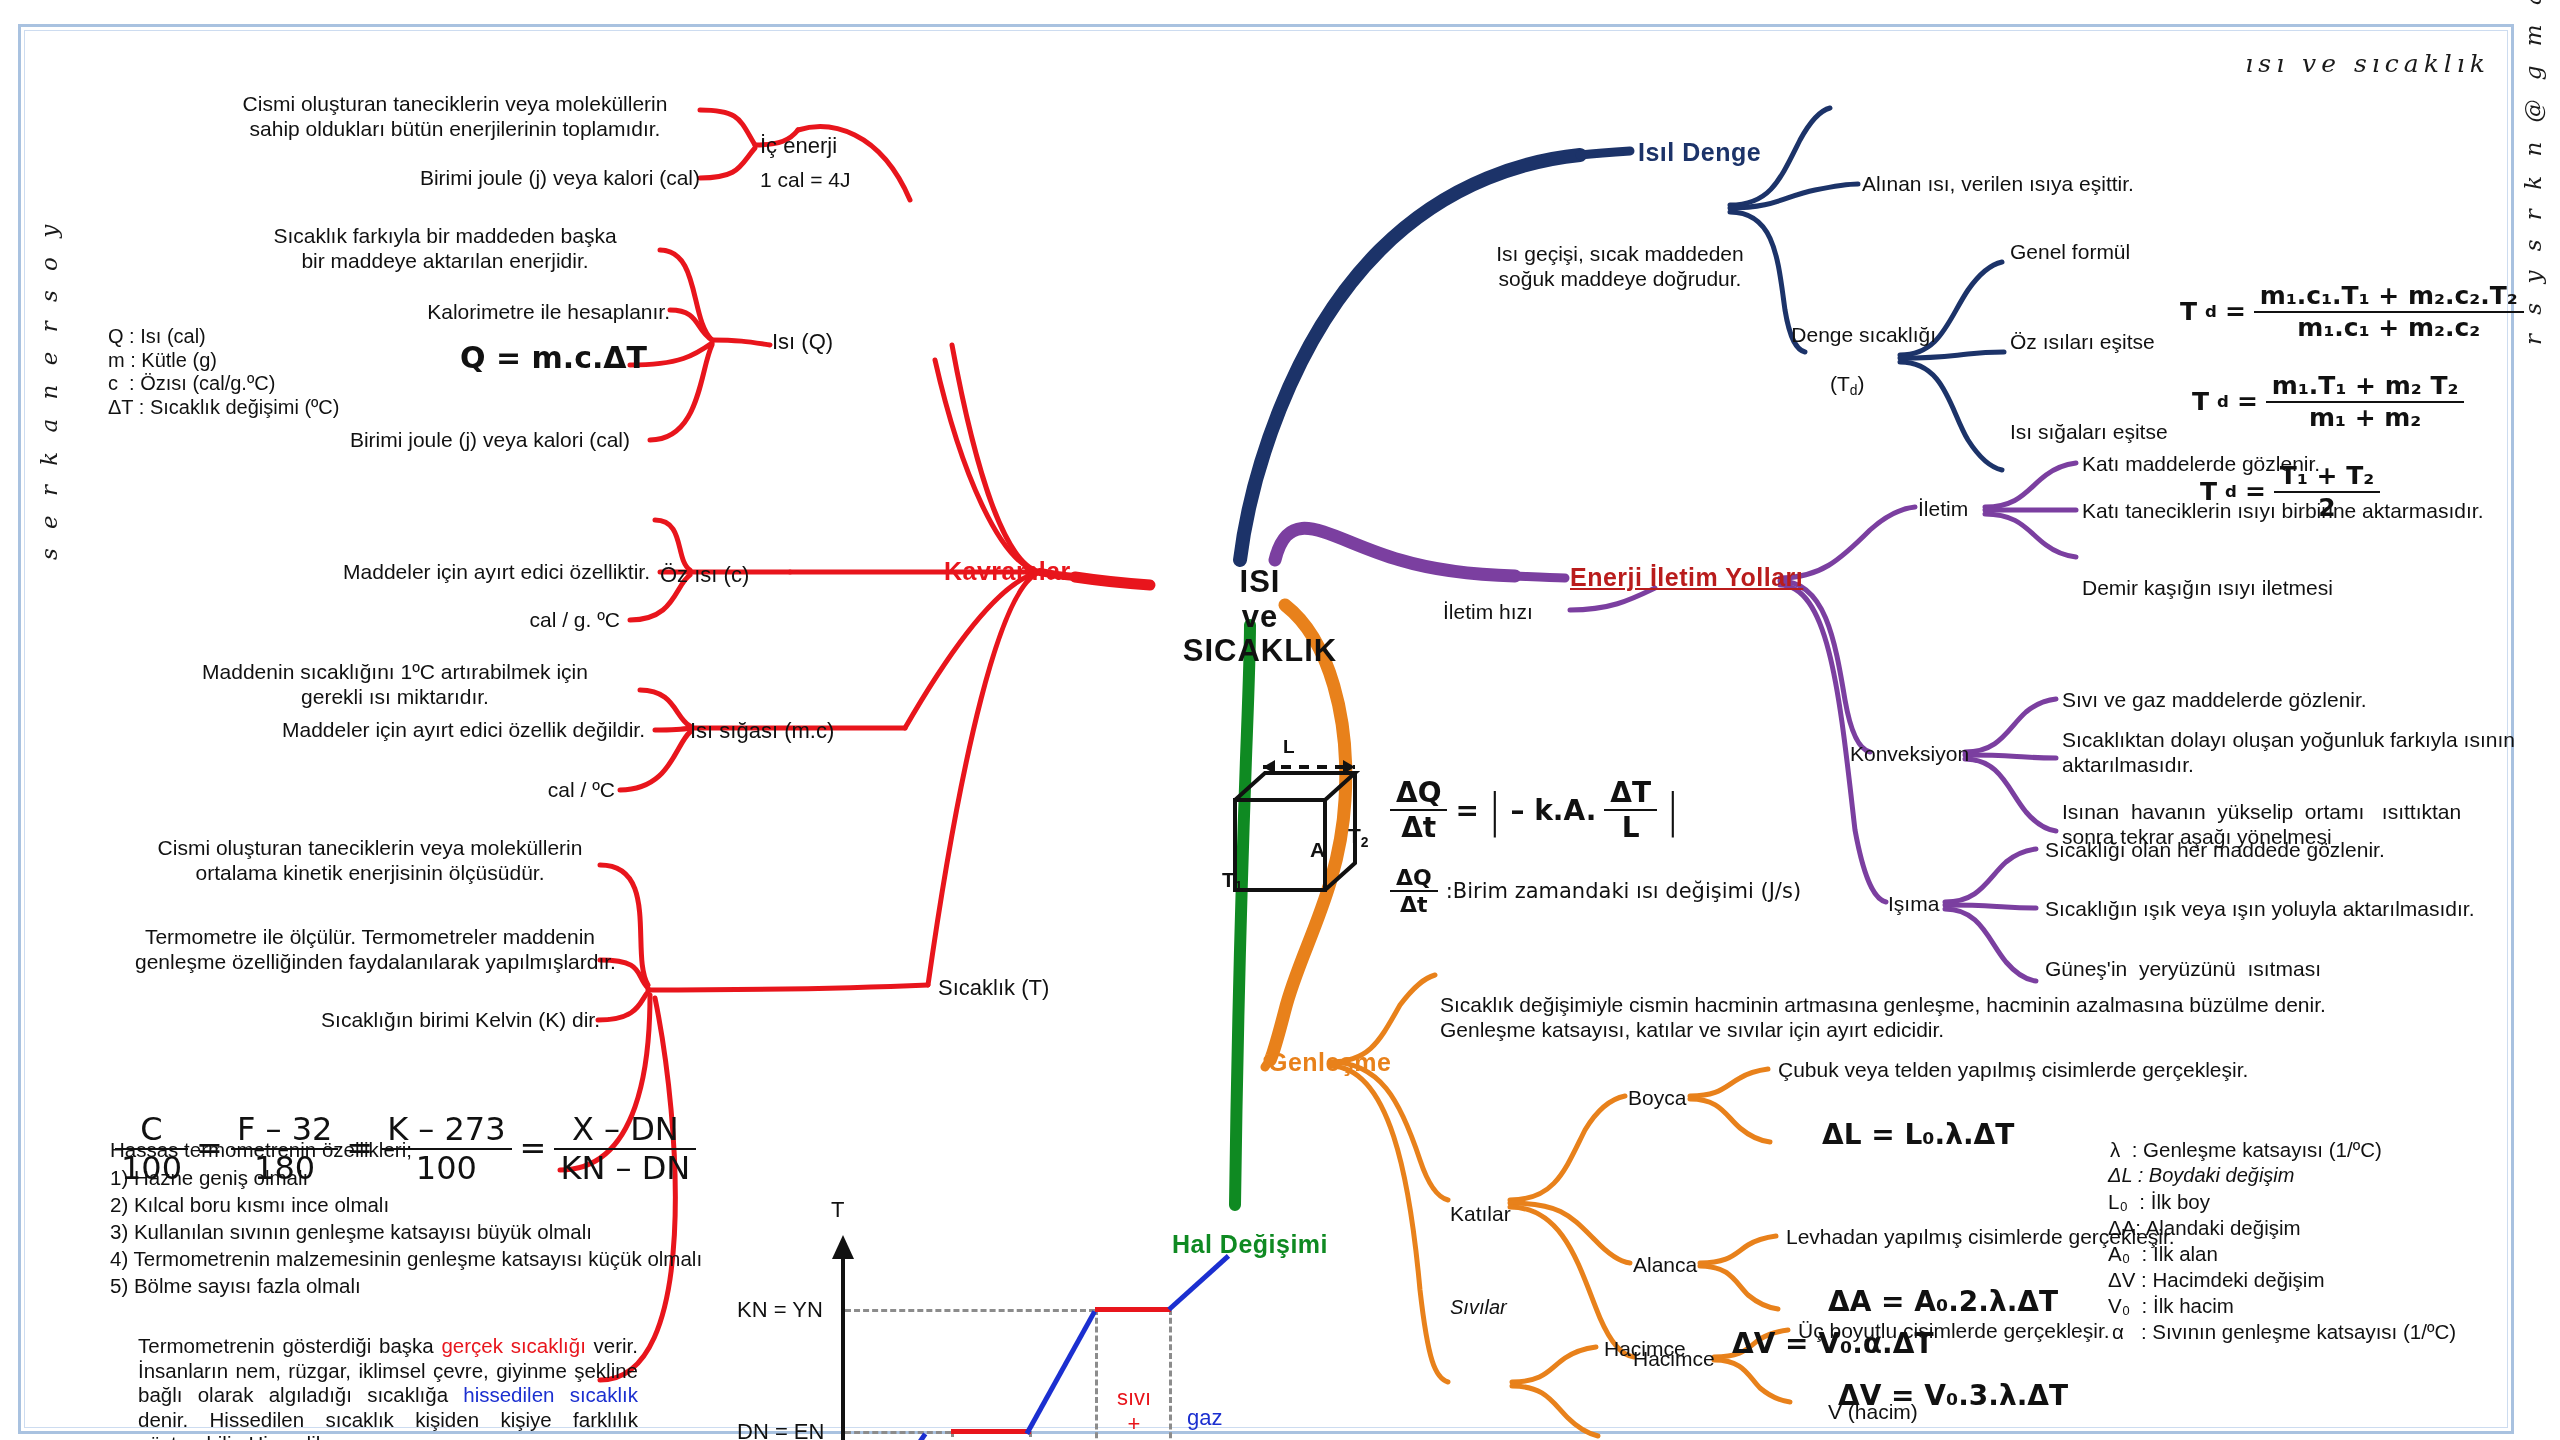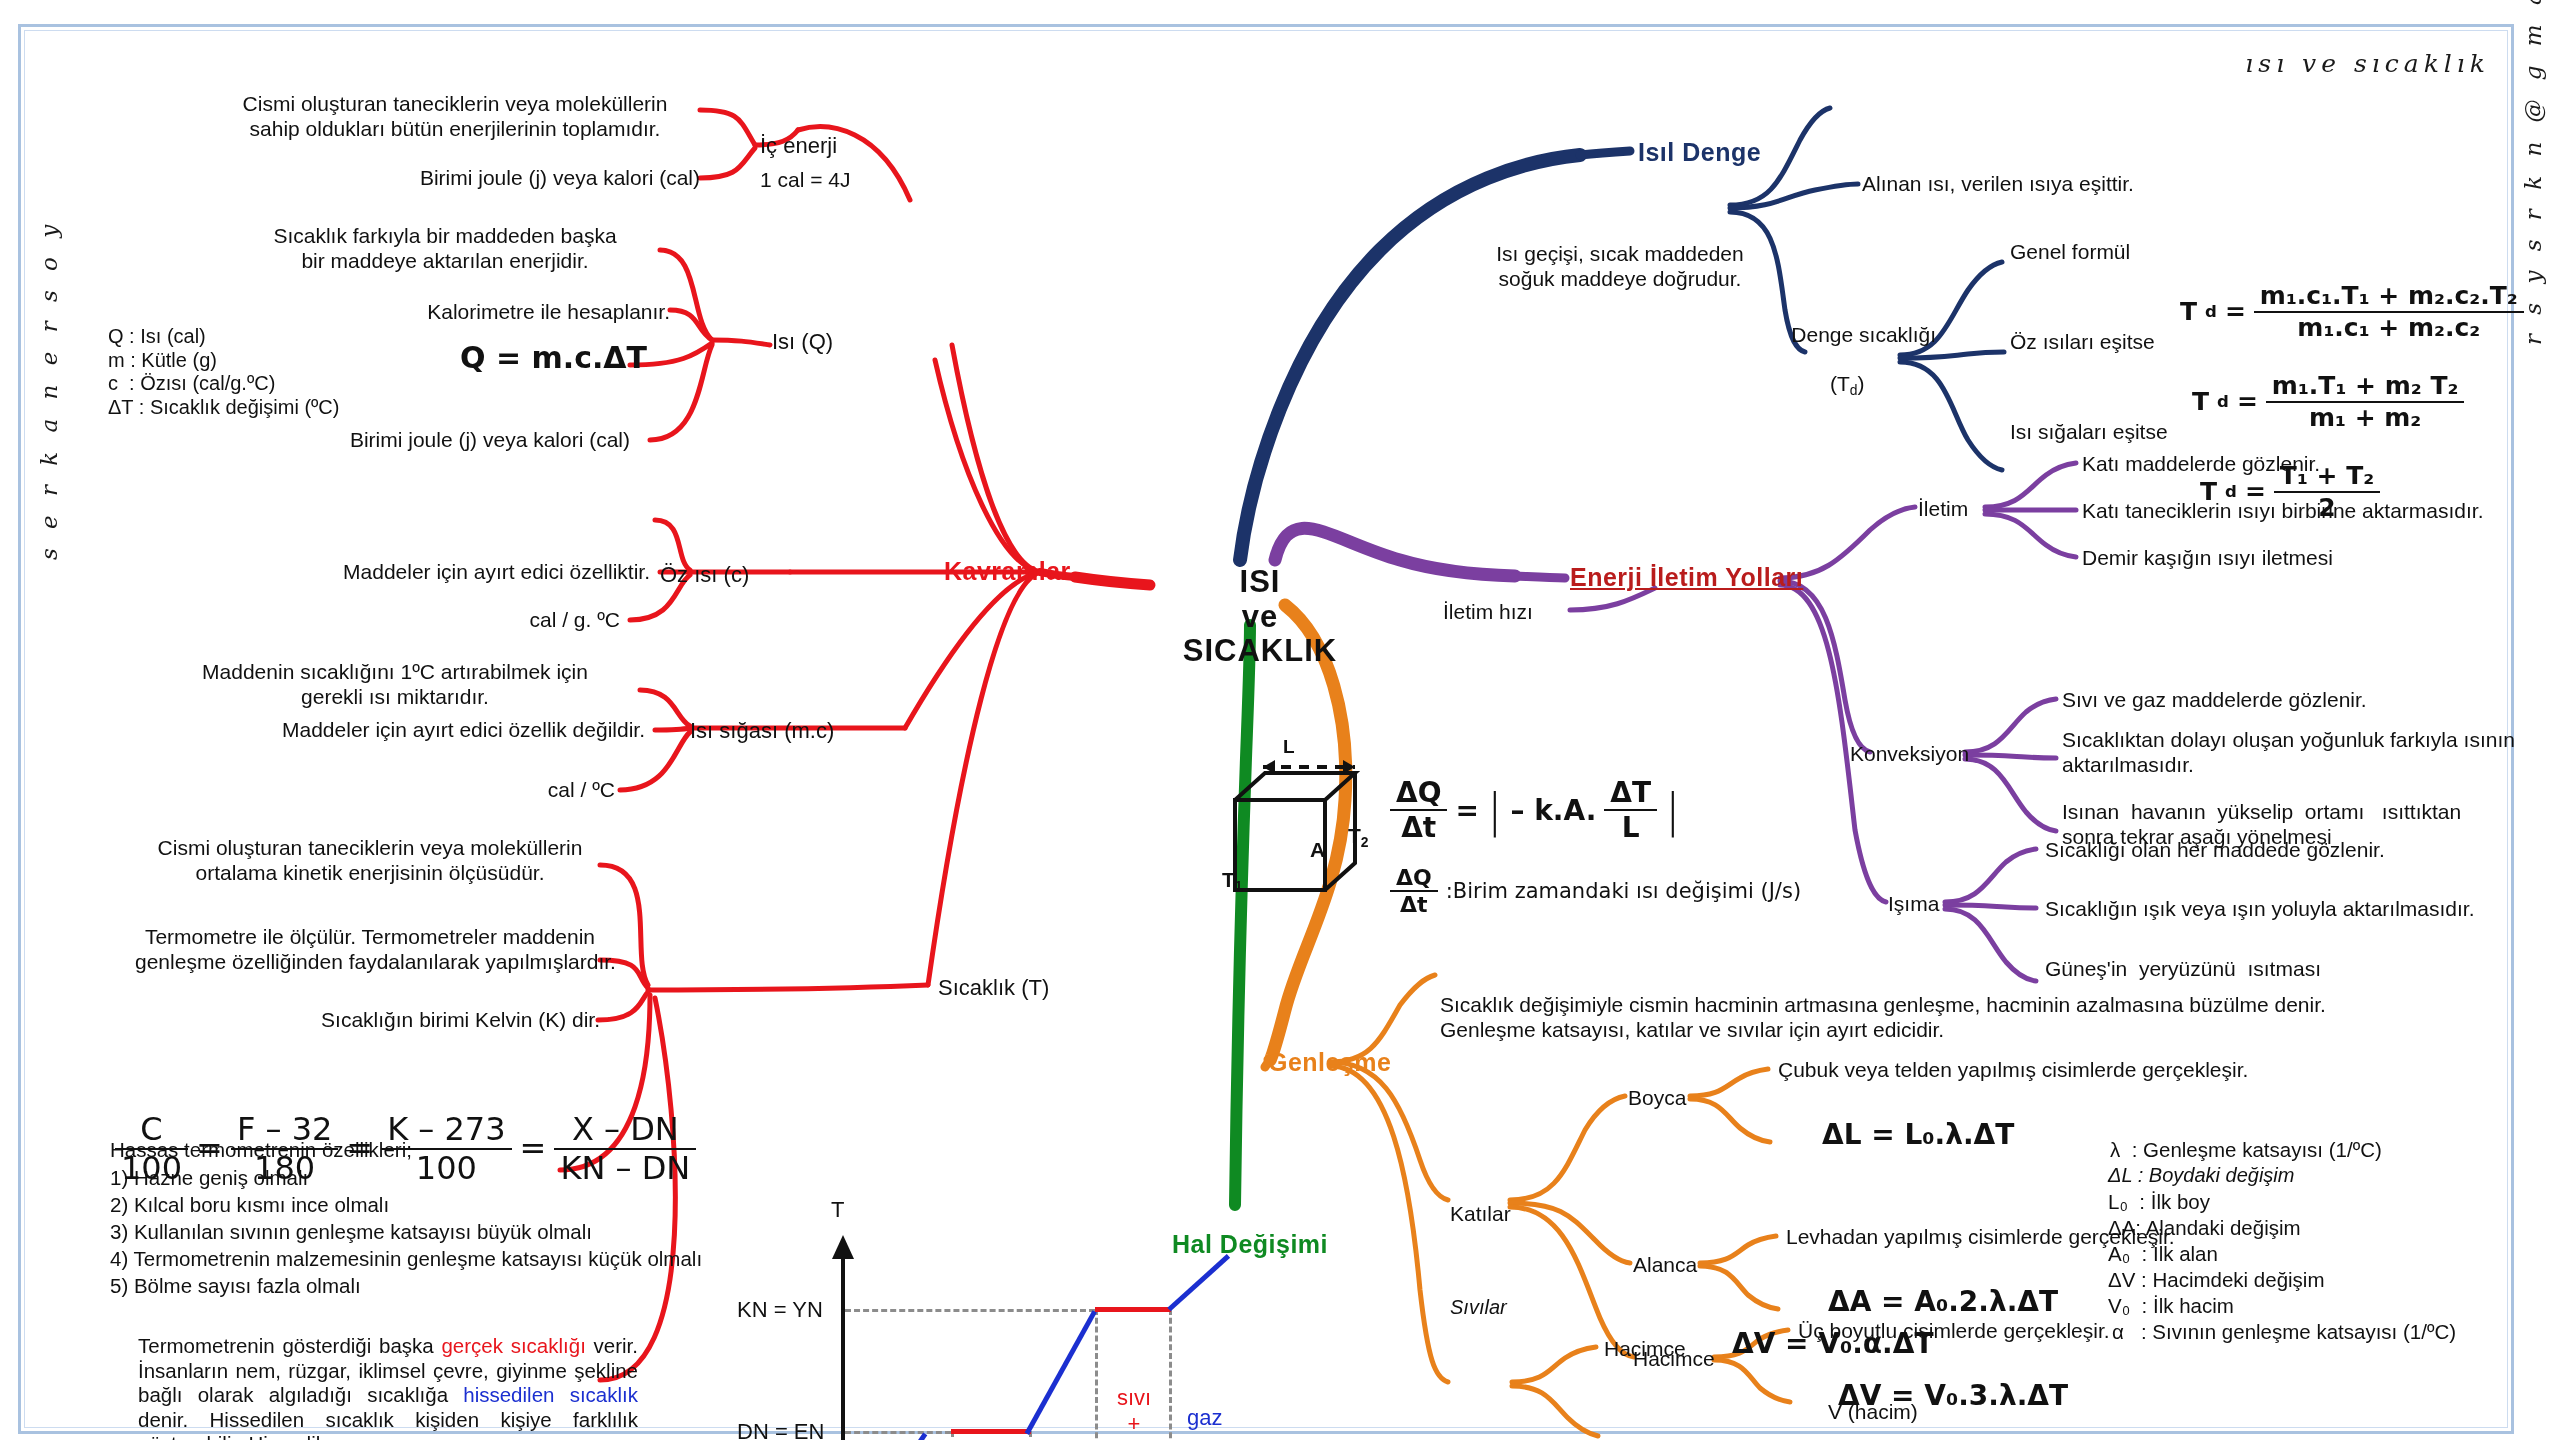--- a/index.html
+++ b/index.html
@@ -303,21 +303,21 @@
     </g>
   </svg>
   <div class="t b" style="left:1283px;top:736px;font-size:19px;">L</div>
   <div class="t b" style="left:1310px;top:838px;font-size:21px;">A</div>
   <div class="t b" style="left:1222px;top:868px;font-size:21px;"><span>T</span><sub>1</sub></div>
   <div class="t b" style="left:1348px;top:824px;font-size:21px;"><span>T</span><sub>2</sub></div>
 
   <div class="t c-black" style="left:1918px;top:497px;font-size:21px;">İletim</div>
   <div class="t c-black" style="left:2082px;top:452px;font-size:21px;">Katı maddelerde gözlenir.</div>
   <div class="t c-black" style="left:2082px;top:499px;font-size:21px;">Katı taneciklerin ısıyı birbirine aktarmasıdır.</div>
-  <div class="t c-black" style="left:2082px;top:546px;font-size:21px;">Demir kaşığın ısıyı iletmesi</div>
+  <div class="t c-black" style="left:2082px;top:576px;font-size:21px;">Demir kaşığın ısıyı iletmesi</div>
 
   <div class="t c-black" style="left:1850px;top:742px;font-size:21px;">Konveksiyon</div>
   <div class="t c-black" style="left:2062px;top:688px;font-size:21px;">Sıvı ve gaz maddelerde gözlenir.</div>
   <div class="t c-black" style="left:2062px;top:728px;font-size:21px;">Sıcaklıktan dolayı oluşan yoğunluk farkıyla ısının
 aktarılmasıdır.</div>
   <div class="t c-black just" style="left:2062px;top:800px;font-size:21px;">Isınan  havanın  yükselip  ortamı   ısıttıktan
 sonra tekrar aşağı yönelmesi</div>
 
   <div class="t c-black" style="left:1888px;top:892px;font-size:21px;">Işıma</div>
   <div class="t c-black" style="left:2045px;top:838px;font-size:21px;">Sıcaklığı olan her maddede gözlenir.</div>

